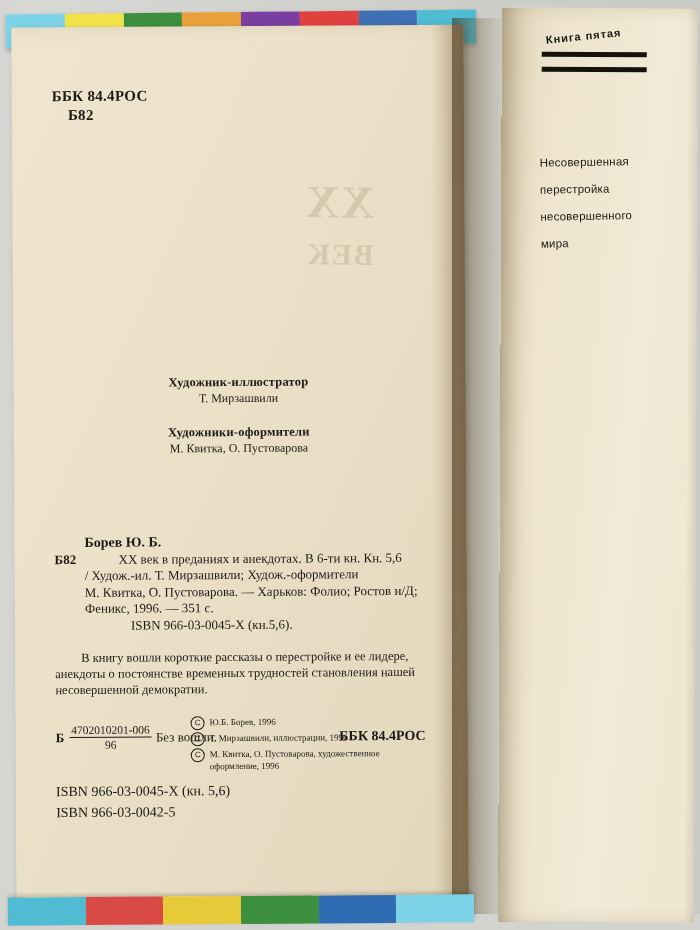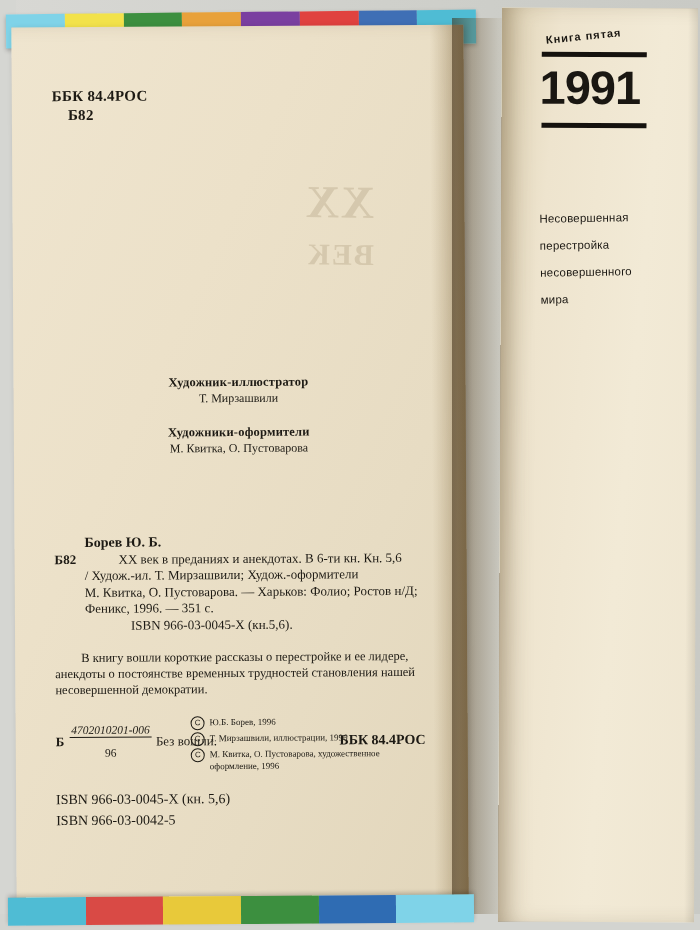--- a/index.html
+++ b/index.html
@@ -140,22 +140,22 @@
     font-size: 13px;
   }
   .code-line .b { font-weight: bold; margin-right: 5px; }
   .frac {
     display: inline-block;
     text-align: center;
     line-height: 12px;
     font-size: 11.5px;
     margin-right: 4px;
   }
-  .frac .num { display: block; border-bottom: 1px solid #1d1a14; padding: 0 2px 1px 2px; font-style: italic; }
-  .frac .den { display: block; padding-top: 9px; }
+  .frac .num { display: block; border-bottom: 1px solid #1d1a14; padding: 0 2px 1px 2px; }
+  .frac .den { display: block; padding-top: 1px; }
   .code-line .bezobyavl { font-size: 13px; }
   .code-line .right { margin-left: auto; font-weight: bold; font-size: 14px; }
 
   .isbns {
     margin-top: 30px;
     font-size: 14px;
     line-height: 21px;
   }
 
   .copyrights {
@@ -356,21 +356,20 @@
       </div>
     </div>
   </div>
 
   <div class="gutter"></div>
 
   <div class="recto">
     <div class="recto-inner">
       <div class="kniga">Книга пятая</div>
       <div class="rule"></div>
-      <div class="years">1991</div>
       <div class="rule2"></div>
       <div class="subtitle">
         <div>Несовершенная</div>
         <div>перестройка</div>
         <div>несовершенного</div>
         <div>мира</div>
       </div>
     </div>
     <div class="edge-shadow-right"></div>
   </div>

